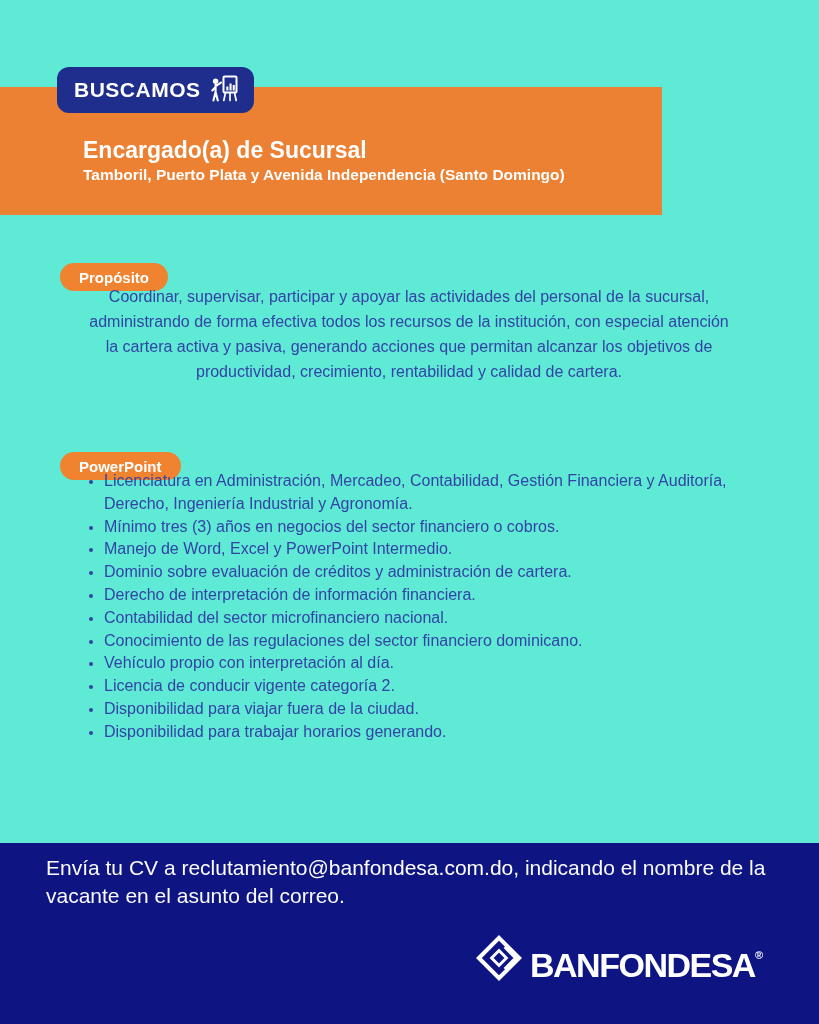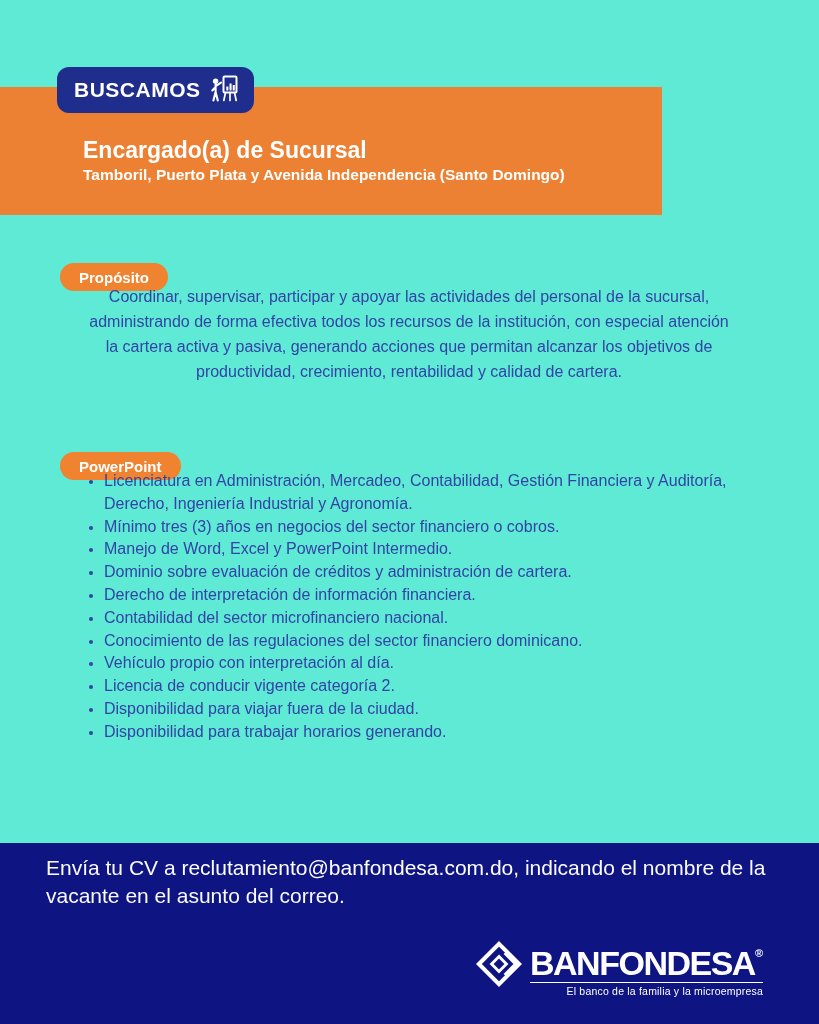--- a/index.html
+++ b/index.html
@@ -197,18 +197,17 @@
     <div class="logo">
       <span>
         <svg width="46" height="46" viewBox="0 0 56 56" fill="none">
           <polygon points="28,3.5 52.5,28 28,52.5 3.5,28" stroke="#ffffff" stroke-width="5"></polygon>
           <polygon points="28,19 37,28 28,37 19,28" stroke="#ffffff" stroke-width="3.5"></polygon>
           <polyline points="35,14.5 48.5,28 35,41.5" stroke="#ffffff" stroke-width="4"></polyline>
         </svg>
       </span>
       <div class="logo-text-block">
         <div class="wordmark"><span>BANFONDESA</span><sup>®</sup></div>
-        <div class="logo-tagline">El banco de la familia y la microempresa</div>
       </div>
     </div>
   </footer>
 
 </div>
 
 </body></html>

